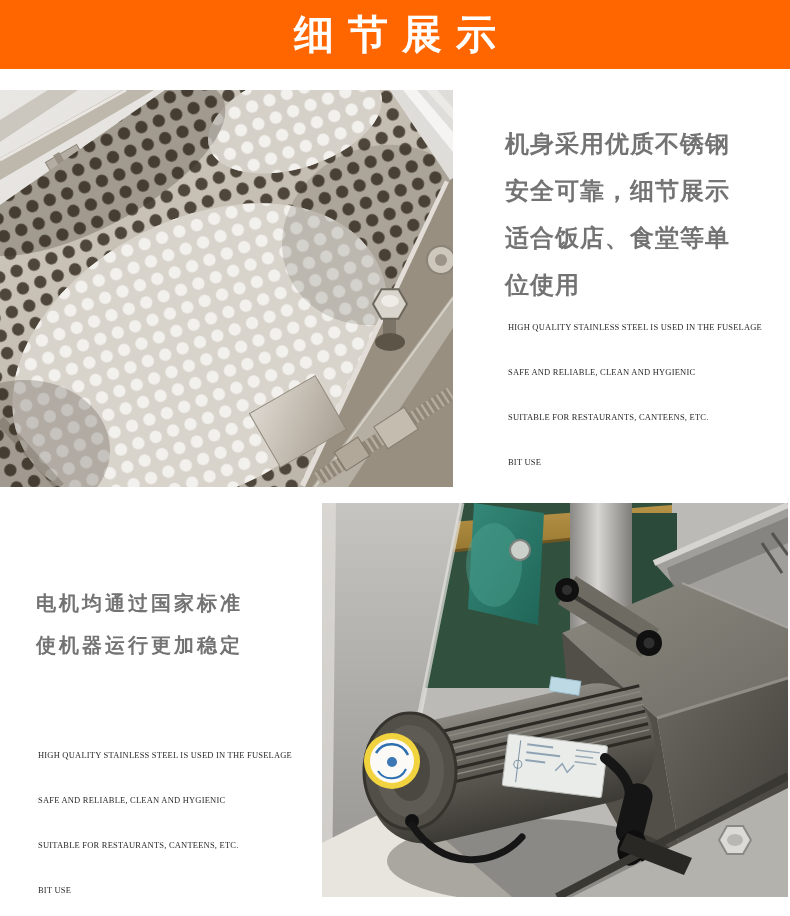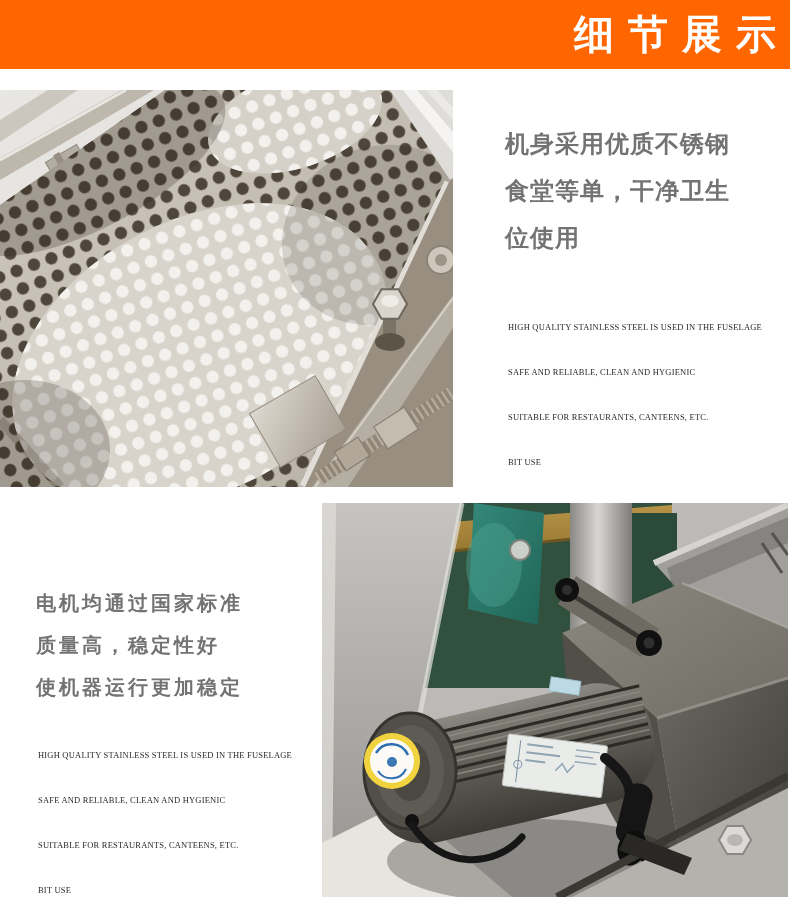--- a/index.html
+++ b/index.html
@@ -1,19 +1,19 @@
 <!DOCTYPE html>
 <html><head>
 <meta charset="utf-8">
 <style>
   html,body{margin:0;padding:0;background:#ffffff;}
   .page{position:relative;width:790px;height:916px;background:#ffffff;overflow:hidden;
         font-family:"Liberation Serif","DejaVu Serif",serif;}
   .banner{position:absolute;left:0;top:0;width:790px;height:69px;background:#ff6600;
-          display:flex;align-items:center;justify-content:flex-end;}
+          display:flex;align-items:center;justify-content:center;}
   .banner-title{color:#ffffff;font-family:"Liberation Sans","DejaVu Sans",sans-serif;
           font-weight:bold;font-size:40px;letter-spacing:14px;margin-left:14px;white-space:nowrap;}
   .photo{position:absolute;}
   .photo1{left:0;top:90px;width:453px;height:397px;}
   .photo2{left:322px;top:503px;width:466px;height:394px;}
   .zh-block{position:absolute;color:#737373;font-weight:bold;white-space:nowrap;}
   .zh-top{left:505px;top:121px;font-size:24px;letter-spacing:1px;}
   .zh-top .zh-line{height:47px;line-height:47px;}
   .zh-bottom{left:36px;top:582px;font-size:20px;letter-spacing:3px;}
   .zh-bottom .zh-line{height:42px;line-height:42px;}
@@ -118,34 +118,34 @@
       <circle cx="441" cy="170" r="6" fill="#9c9487"></circle>
 
       <g transform="rotate(-30 297 332)">
         <rect x="260" y="301" width="76" height="62" fill="url(#p1block)" stroke="#8f887b"></rect>
       </g>
     </svg>
   </div>
 
   <div class="zh-block zh-top">
     <div class="zh-line">机身采用优质不锈钢</div>
-    <div class="zh-line">食堂等单，干净卫生</div>
+    <div class="zh-line">安全可靠，细节展示</div>
+    <div class="zh-line">适合饭店、食堂等单</div>
     <div class="zh-line">位使用</div>
   </div>
 
   <div class="en-block en-top">
     <div class="en-line">HIGH QUALITY STAINLESS STEEL IS USED IN THE FUSELAGE</div>
     <div class="en-line">SAFE AND RELIABLE, CLEAN AND HYGIENIC</div>
     <div class="en-line">SUITABLE FOR RESTAURANTS, CANTEENS, ETC.</div>
     <div class="en-line">BIT USE</div>
   </div>
 
   <div class="zh-block zh-bottom">
     <div class="zh-line">电机均通过国家标准</div>
-    <div class="zh-line">质量高，稳定性好</div>
     <div class="zh-line">使机器运行更加稳定</div>
   </div>
 
   <div class="en-block en-bottom">
     <div class="en-line">HIGH QUALITY STAINLESS STEEL IS USED IN THE FUSELAGE</div>
     <div class="en-line">SAFE AND RELIABLE, CLEAN AND HYGIENIC</div>
     <div class="en-line">SUITABLE FOR RESTAURANTS, CANTEENS, ETC.</div>
     <div class="en-line">BIT USE</div>
   </div>
 

